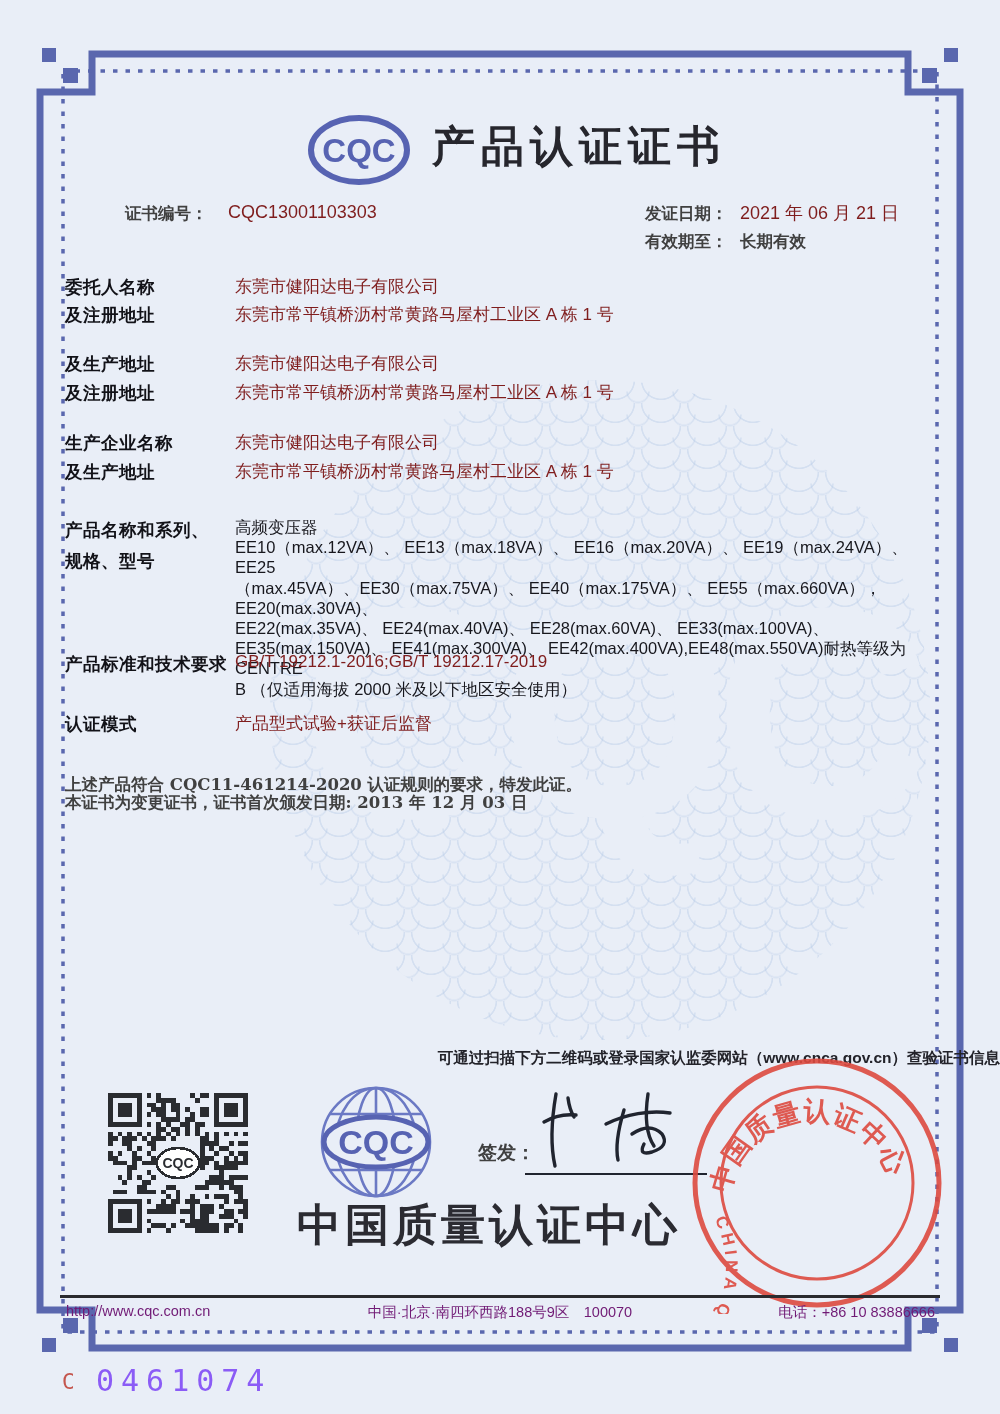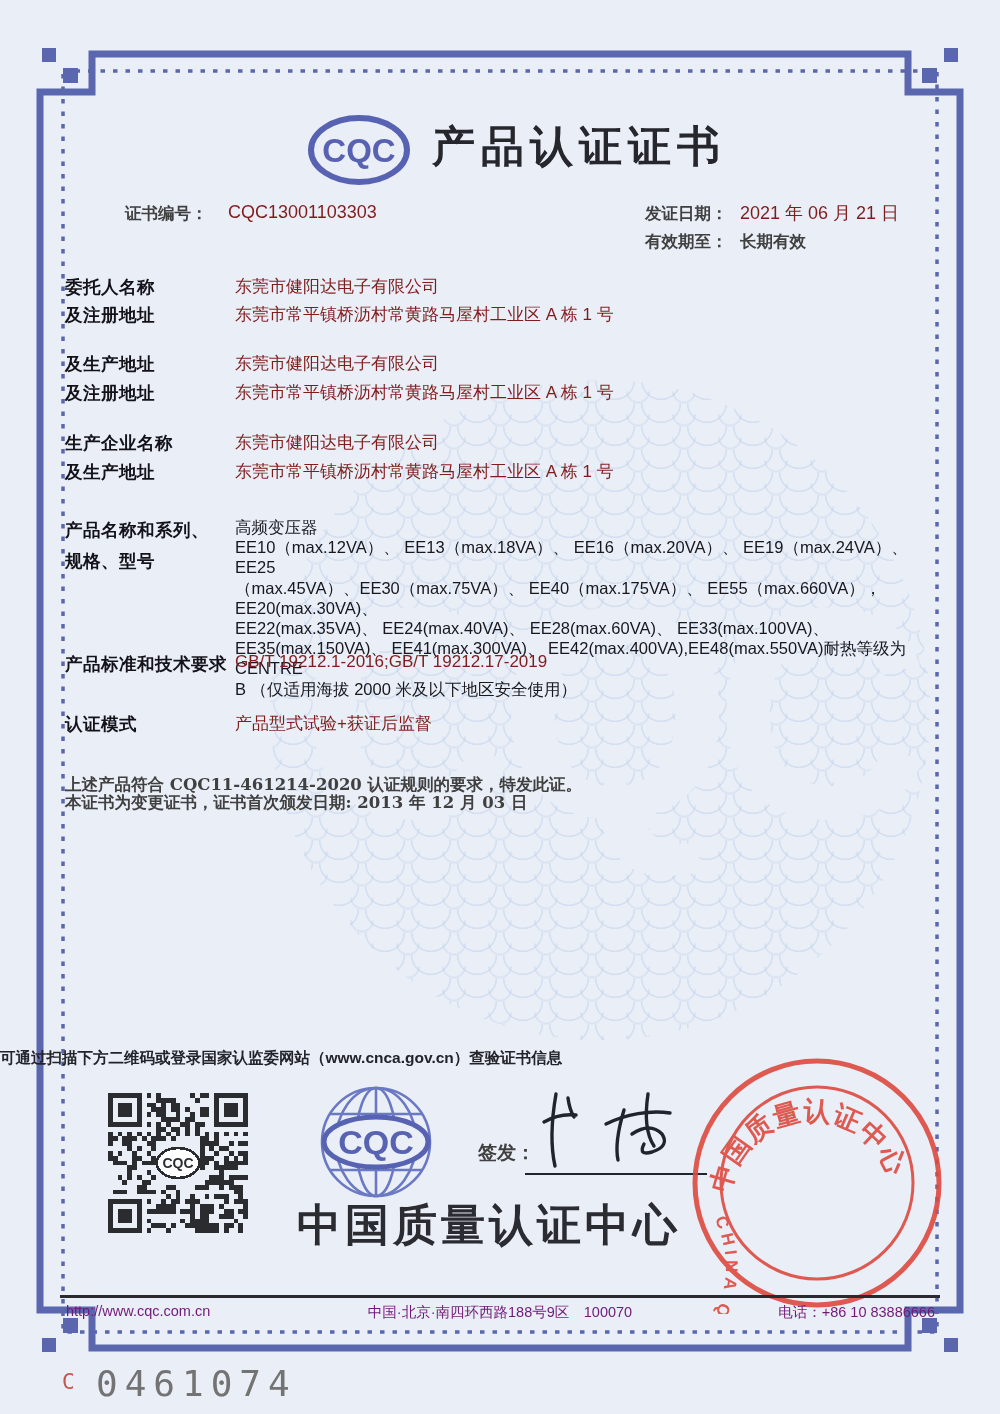--- a/index.html
+++ b/index.html
@@ -8,21 +8,21 @@
   .abs{position:absolute;}
   .lbl{font-weight:bold;font-size:17.5px;color:#121218;letter-spacing:.5px;}
   .val{font-size:17px;color:#7f1d1d;}
   .kai{font-family:"DejaVu Serif",serif;font-weight:bold;font-size:16.5px;color:#404040;}
   .title{font-size:43px;font-weight:bold;letter-spacing:6px;color:#26262d;}
   .specline{font-size:16.5px;line-height:20.2px;color:#17171d;}
   .note{font-size:15.5px;font-weight:bold;color:#23232a;}
   .orgname{font-size:44px;font-weight:bold;letter-spacing:4px;color:#2b2b32;}
   .footer-txt{font-size:14.5px;color:#701a75;}
   .serial-prefix{font-family:"DejaVu Sans Mono",monospace;font-size:21px;color:#c4564e;}
-  .serial-num{font-family:"DejaVu Sans Mono",monospace;font-size:36px;letter-spacing:7px;color:#737373;}
+  .serial-num{font-family:"DejaVu Sans Mono",monospace;font-size:30px;letter-spacing:7px;color:#8b5cf6;}
   .seigaiha{
     background-image:
       radial-gradient(circle at 50% 0%, rgba(118,158,210,0) 56%, rgba(118,158,210,.33) 58%, rgba(118,158,210,.33) 61%, rgba(118,158,210,0) 63%),
       radial-gradient(circle at 50% 0%, rgba(118,158,210,0) 30%, rgba(118,158,210,.28) 32%, rgba(118,158,210,.28) 35%, rgba(118,158,210,0) 37%);
     background-size:46px 23px, 46px 23px;
     background-position:0 0, 23px 11.5px;
   }
   .wm-circle{border-radius:50%;opacity:.55;}
   .wm-cqc{font-weight:bold;font-size:300px;letter-spacing:-18px;color:#e9eef7;
           font-family:"Liberation Sans",sans-serif;}
@@ -94,21 +94,21 @@
 
   <div class="abs lbl" style="left:65px;top:652px;">产品标准和技术要求</div>
   <div class="abs val" style="left:235px;top:652px;">GB/T 19212.1-2016;GB/T 19212.17-2019</div>
 
   <div class="abs lbl" style="left:65px;top:712px;">认证模式</div>
   <div class="abs val" style="left:235px;top:712px;">产品型式试验+获证后监督</div>
 
   <div class="abs kai" style="left:65px;top:763px;margin-top:11px;">上述产品符合 CQC11-461214-2020 认证规则的要求，特发此证。</div>
   <div class="abs kai" style="left:65px;top:792px;">本证书为变更证书，证书首次颁发日期: 2013 年 12 月 03 日</div>
 
-  <div class="abs note" style="left:0;top:1048px;width:1000px;text-align:left;">可通过扫描下方二维码或登录国家认监委网站（www.cnca.gov.cn）查验证书信息</div>
+  <div class="abs note" style="left:0;top:1048px;width:1000px;text-align:right;">可通过扫描下方二维码或登录国家认监委网站（www.cnca.gov.cn）查验证书信息</div>
 
   <svg class="abs" width="140" height="140" viewBox="0 0 29 29" shape-rendering="crispEdges" style="left:108px;top:1093px;">
     <rect x="0" y="0" width="29" height="29" fill="#e9eef7"></rect>
     <g fill="#2a2c30">
       <rect x="0" y="0" width="7" height="7"></rect>
         <rect x="1" y="1" width="5" height="5" fill="#e9eef7"></rect>
         <rect x="2" y="2" width="3" height="3"></rect>
       <rect x="22" y="0" width="7" height="7"></rect>
         <rect x="23" y="1" width="5" height="5" fill="#e9eef7"></rect>
         <rect x="24" y="2" width="3" height="3"></rect>

